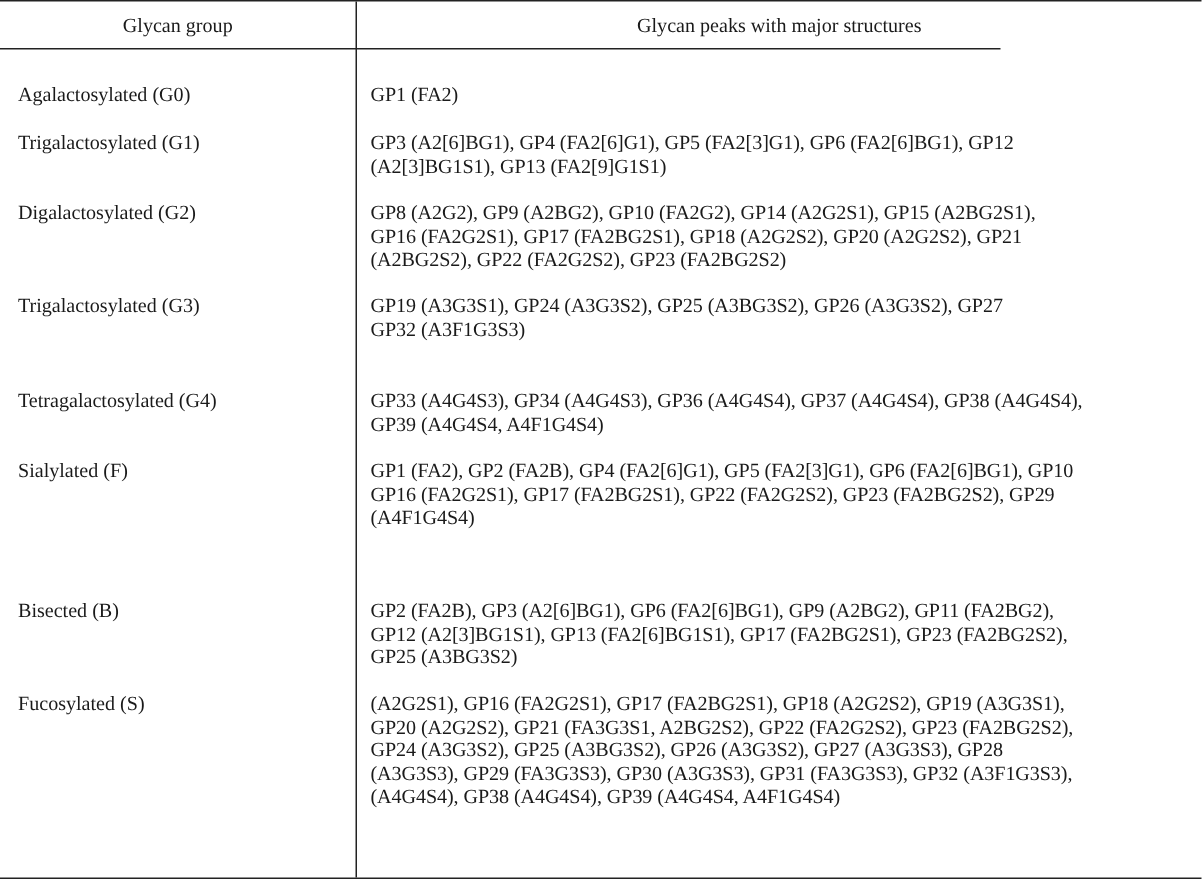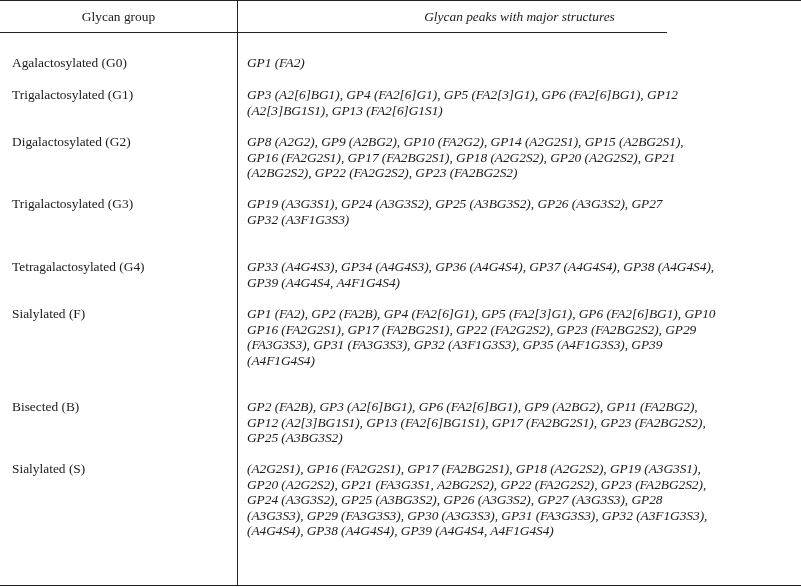--- a/index.html
+++ b/index.html
@@ -46,42 +46,40 @@
       width: 237px;
       top: 8px;
       text-align: center;
     }
     .header .h2 {
       position: absolute;
       left: 238px;
       width: 563px;
       top: 8px;
       text-align: center;
-      font-style: italic;
     }
     .row {
       position: absolute;
       left: 0;
       width: 801px;
     }
     .row .group {
       position: absolute;
       left: 12px;
       top: 0;
       width: 220px;
       line-height: 15px;
     }
     .row .peaks {
       position: absolute;
       left: 247px;
       top: 0;
       width: 552px;
       line-height: 15.6px;
       letter-spacing: -0.05px;
-      font-style: italic;
     }
   </style>
 </head>
 <body>
 
 <div class="table">
   <div class="vline"></div>
 
   <div class="header">
     <div class="h1">Glycan group</div>
@@ -92,21 +90,21 @@
     <div class="group">Agalactosylated (G0)</div>
     <div class="peaks">
       <div>GP1 (FA2)</div>
     </div>
   </div>
 
   <div class="row" style="top:86px;">
     <div class="group">Trigalactosylated (G1)</div>
     <div class="peaks">
       <div>GP3 (A2[6]BG1), GP4 (FA2[6]G1), GP5 (FA2[3]G1), GP6 (FA2[6]BG1), GP12</div>
-      <div>(A2[3]BG1S1), GP13 (FA2[6]G1S1)</div>
+      <div>(A2[3]BG1S1), GP13 (FA2[9]G1S1)</div>
     </div>
   </div>
 
   <div class="row" style="top:133px;">
     <div class="group">Digalactosylated (G2)</div>
     <div class="peaks">
       <div>GP8 (A2G2), GP9 (A2BG2), GP10 (FA2G2), GP14 (A2G2S1), GP15 (A2BG2S1),</div>
       <div>GP16 (FA2G2S1), GP17 (FA2BG2S1), GP18 (A2G2S2), GP20 (A2G2S2), GP21</div>
       <div>(A2BG2S2), GP22 (FA2G2S2), GP23 (FA2BG2S2)</div>
     </div>
@@ -126,36 +124,35 @@
       <div>GP33 (A4G4S3), GP34 (A4G4S3), GP36 (A4G4S4), GP37 (A4G4S4), GP38 (A4G4S4),</div>
       <div>GP39 (A4G4S4, A4F1G4S4)</div>
     </div>
   </div>
 
   <div class="row" style="top:305px;">
     <div class="group">Sialylated (F)</div>
     <div class="peaks">
       <div>GP1 (FA2), GP2 (FA2B), GP4 (FA2[6]G1), GP5 (FA2[3]G1), GP6 (FA2[6]BG1), GP10</div>
       <div>GP16 (FA2G2S1), GP17 (FA2BG2S1), GP22 (FA2G2S2), GP23 (FA2BG2S2), GP29</div>
-      <div>(FA3G3S3), GP31 (FA3G3S3), GP32 (A3F1G3S3), GP35 (A4F1G3S3), GP39</div>
       <div>(A4F1G4S4)</div>
     </div>
   </div>
 
   <div class="row" style="top:398px;">
     <div class="group">Bisected (B)</div>
     <div class="peaks">
       <div>GP2 (FA2B), GP3 (A2[6]BG1), GP6 (FA2[6]BG1), GP9 (A2BG2), GP11 (FA2BG2),</div>
       <div>GP12 (A2[3]BG1S1), GP13 (FA2[6]BG1S1), GP17 (FA2BG2S1), GP23 (FA2BG2S2),</div>
       <div>GP25 (A3BG3S2)</div>
     </div>
   </div>
 
   <div class="row" style="top:460px;">
-    <div class="group">Sialylated (S)</div>
+    <div class="group">Fucosylated (S)</div>
     <div class="peaks">
       <div>(A2G2S1), GP16 (FA2G2S1), GP17 (FA2BG2S1), GP18 (A2G2S2), GP19 (A3G3S1),</div>
       <div>GP20 (A2G2S2), GP21 (FA3G3S1, A2BG2S2), GP22 (FA2G2S2), GP23 (FA2BG2S2),</div>
       <div>GP24 (A3G3S2), GP25 (A3BG3S2), GP26 (A3G3S2), GP27 (A3G3S3), GP28</div>
       <div>(A3G3S3), GP29 (FA3G3S3), GP30 (A3G3S3), GP31 (FA3G3S3), GP32 (A3F1G3S3),</div>
       <div>(A4G4S4), GP38 (A4G4S4), GP39 (A4G4S4, A4F1G4S4)</div>
     </div>
   </div>
 </div>
 

